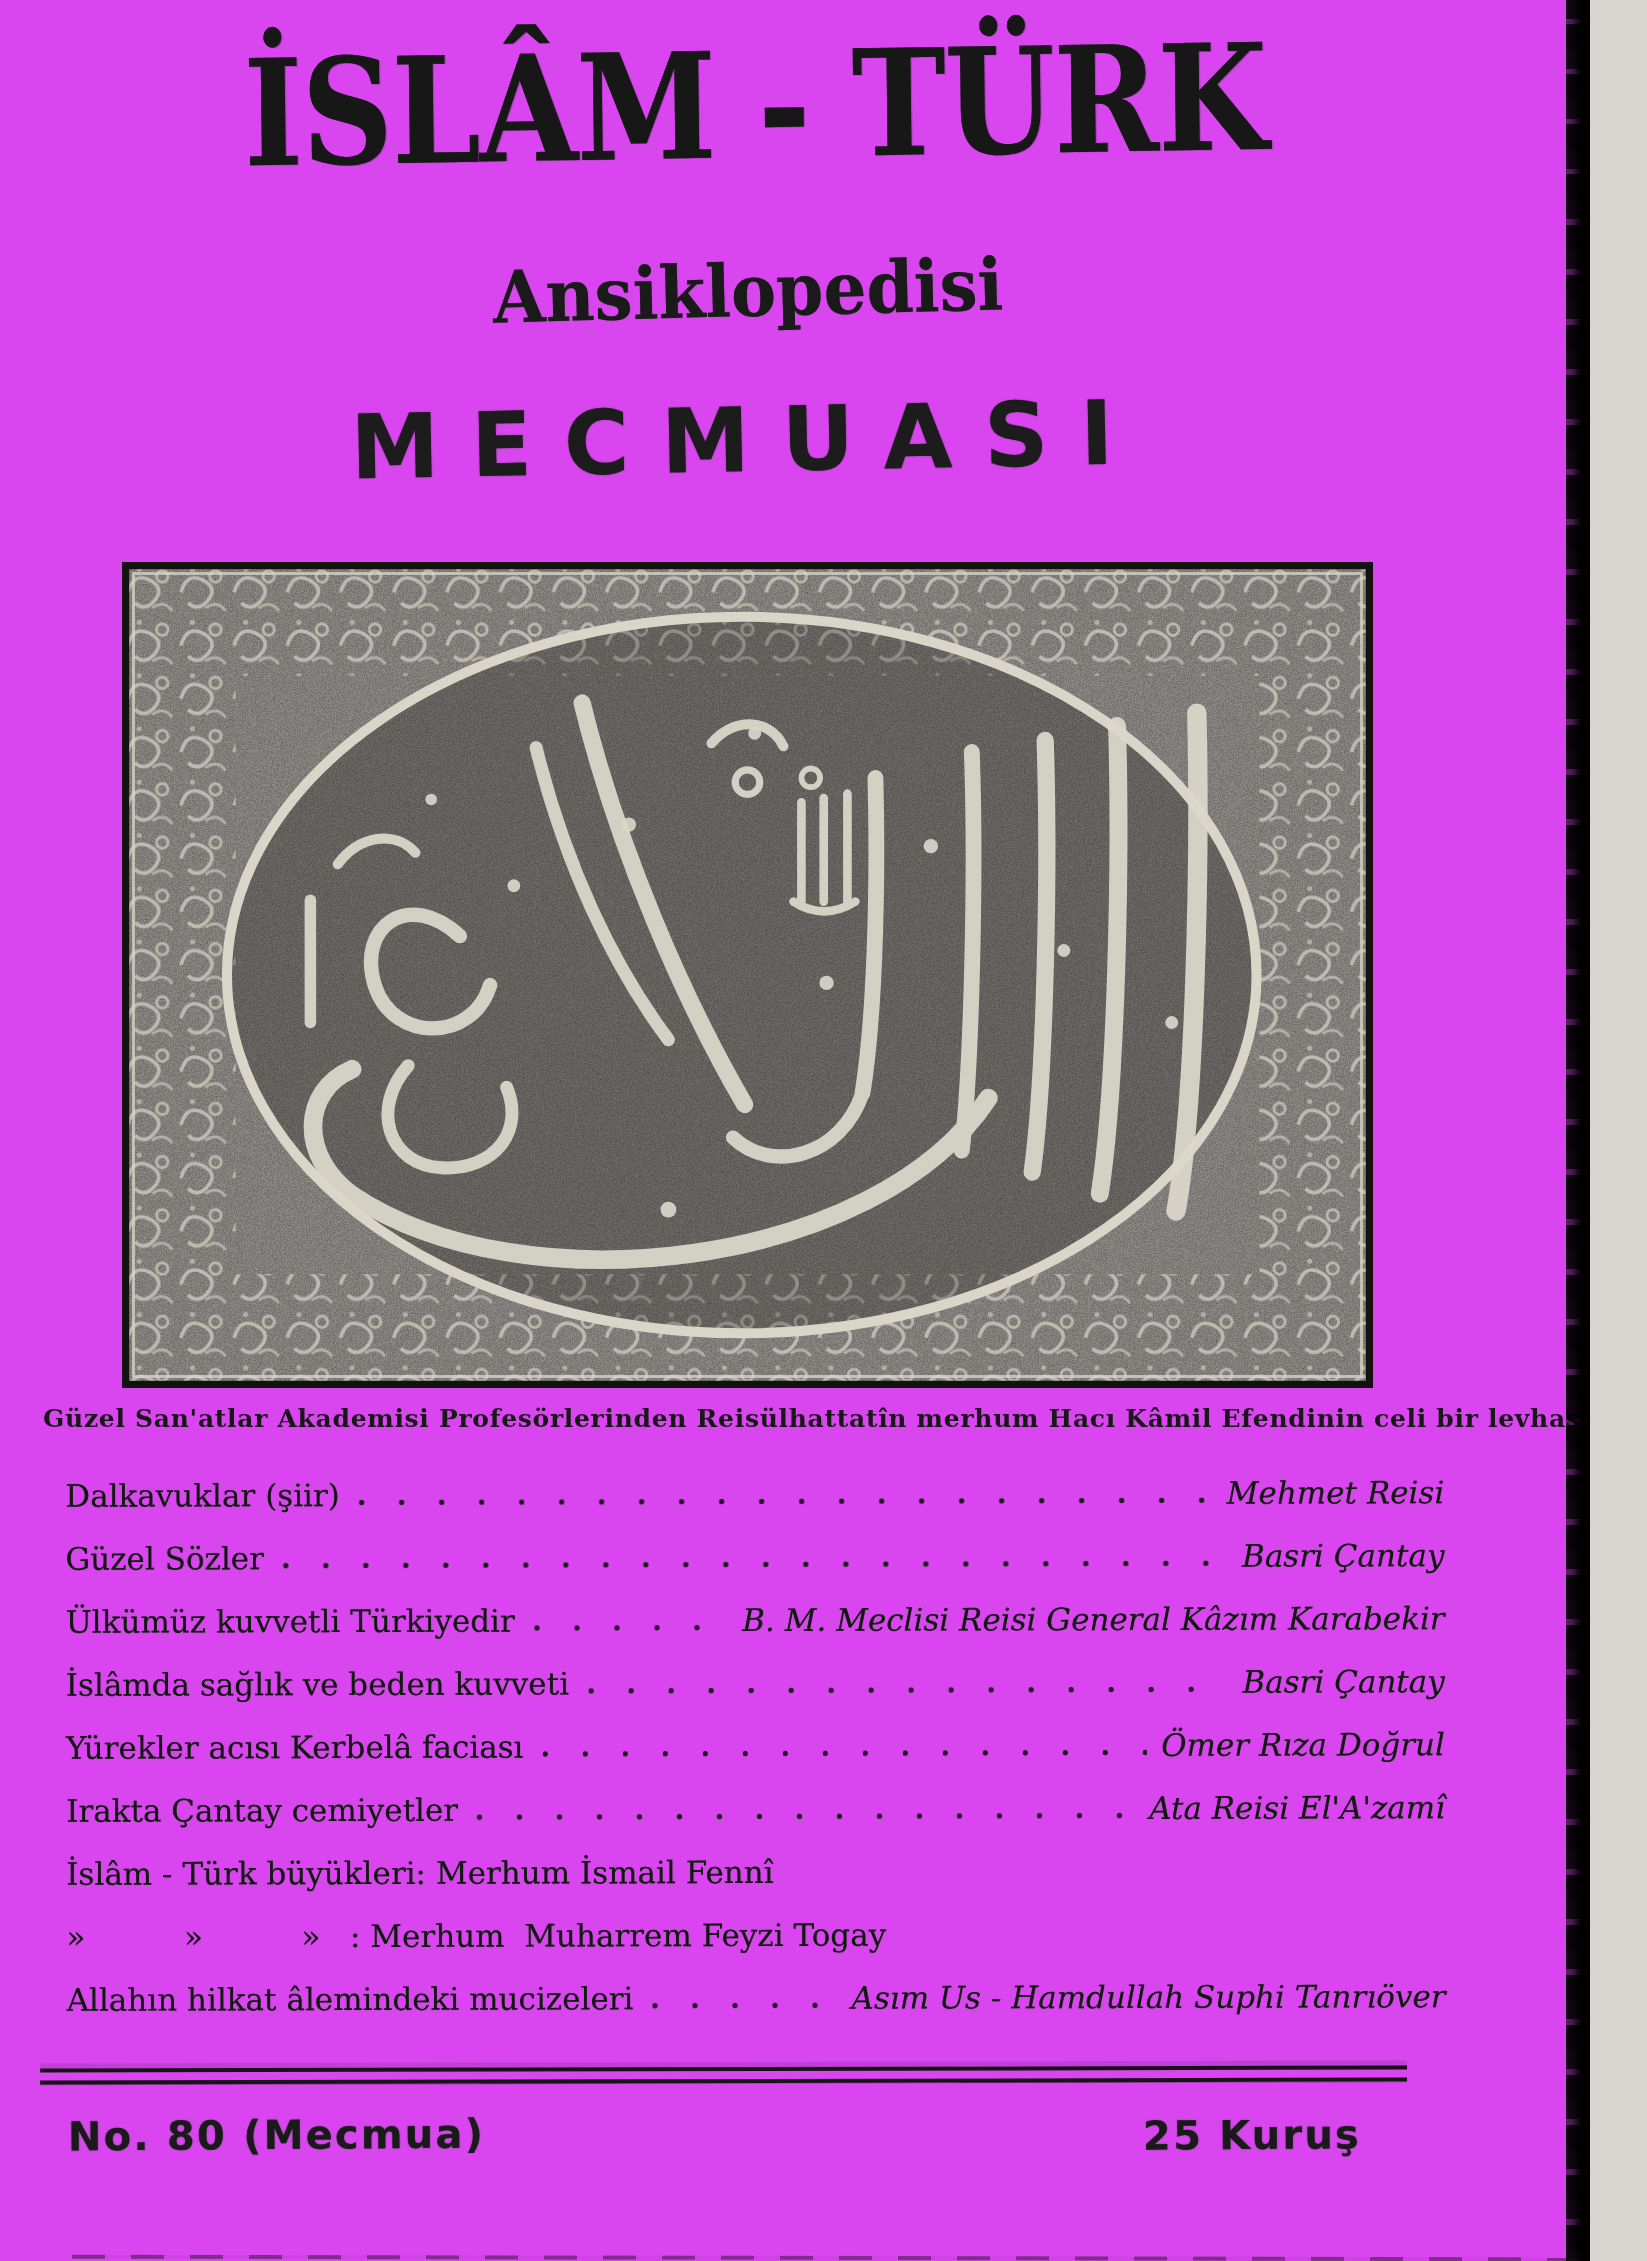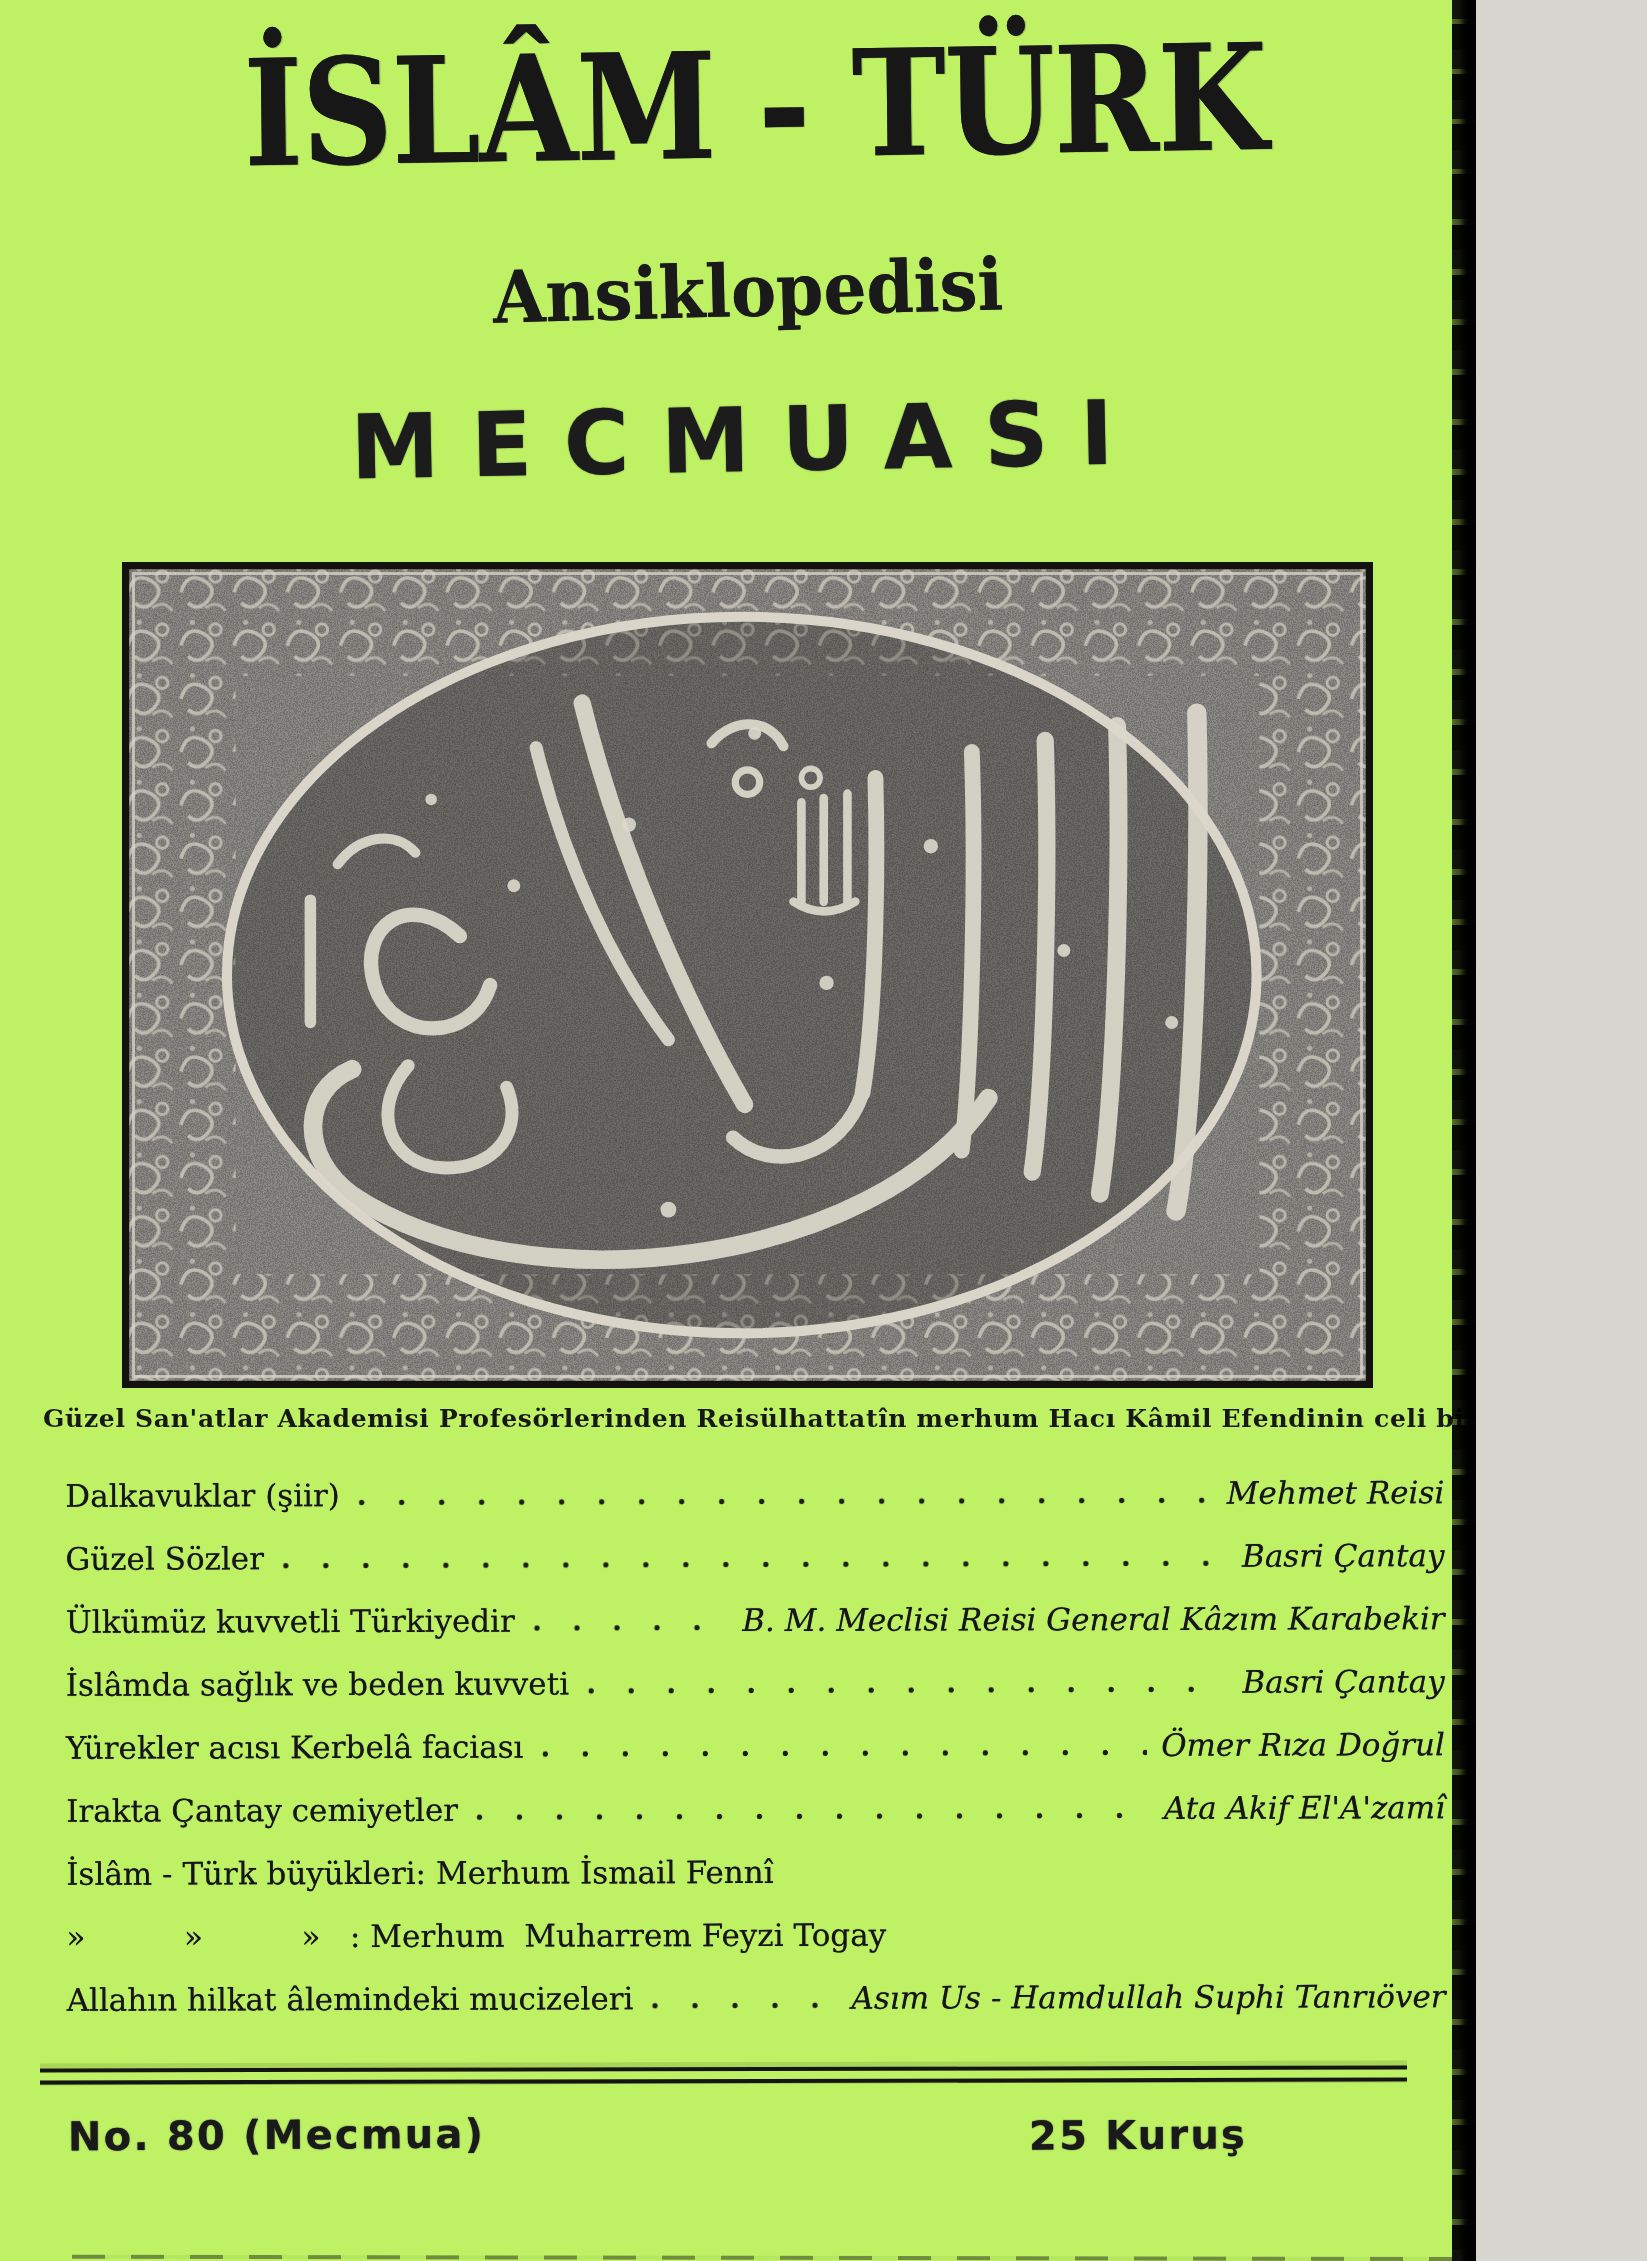--- a/index.html
+++ b/index.html
@@ -1,19 +1,19 @@
 <!DOCTYPE html>
 <html style="font-size:11.5px"><head>
 <meta charset="utf-8">
 <style>
   html,body{margin:0;padding:0;background:#d8d6d1;}
   .page{
     position:relative;
-    width:1476px;height:2261px;
-    background:#bef264;
+    width:1590px;height:2261px;
+    background:#d946ef;
     overflow:hidden;
     font-family:"DejaVu Serif","Liberation Serif",serif;
     color:#1b1b1b;
   }
   
   .masthead-title{
     position:absolute;top:24.5px;left:0;width:1510px;
     text-align:center;
     font-size:147px;font-weight:bold;line-height:1.1;
     letter-spacing:-1.4px;
@@ -209,21 +209,21 @@
       <span class="toc-author">Basri Çantay</span>
     </div>
     <div class="toc-row">
       <span class="toc-title">Yürekler acısı Kerbelâ faciası</span>
       <span class="toc-leader"></span>
       <span class="toc-author">Ömer Rıza Doğrul</span>
     </div>
     <div class="toc-row">
       <span class="toc-title">Irakta Çantay cemiyetler</span>
       <span class="toc-leader"></span>
-      <span class="toc-author">Ata Akif El'A'zamî</span>
+      <span class="toc-author">Ata Reisi El'A'zamî</span>
     </div>
     <div class="toc-row no-leader">
       <span class="toc-title">İslâm - Türk büyükleri: Merhum İsmail Fennî</span>
 
     </div>
     <div class="toc-row no-leader">
       <span class="toc-title">»          »          »   : Merhum  Muharrem Feyzi Togay</span>
 
     </div>
     <div class="toc-row">

